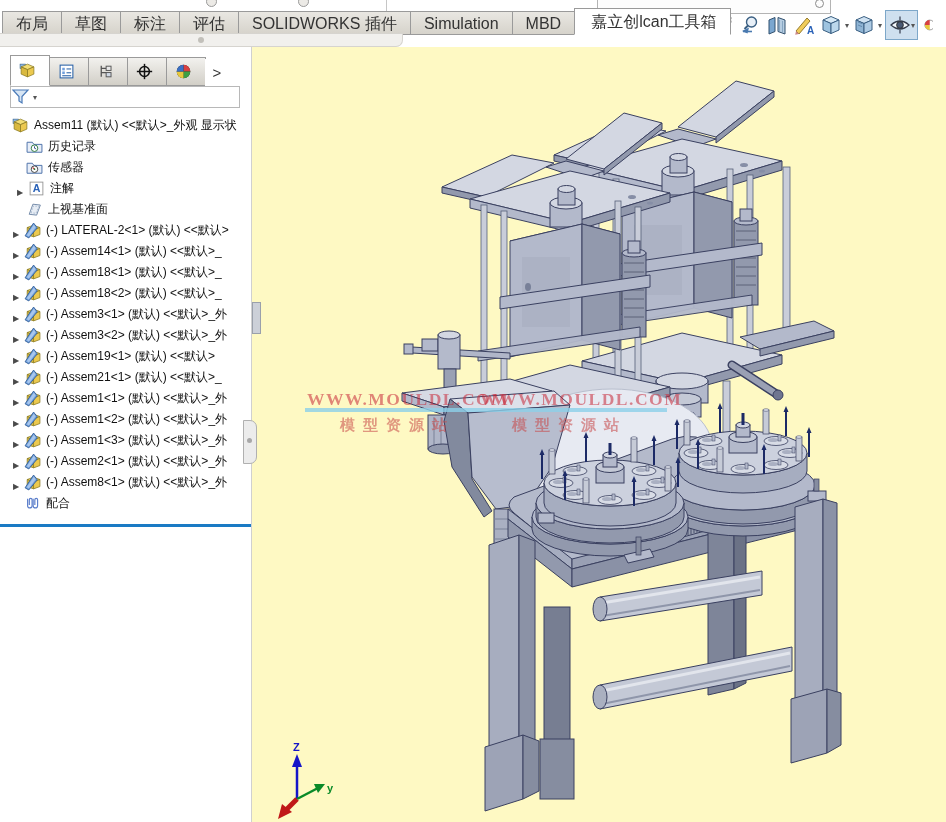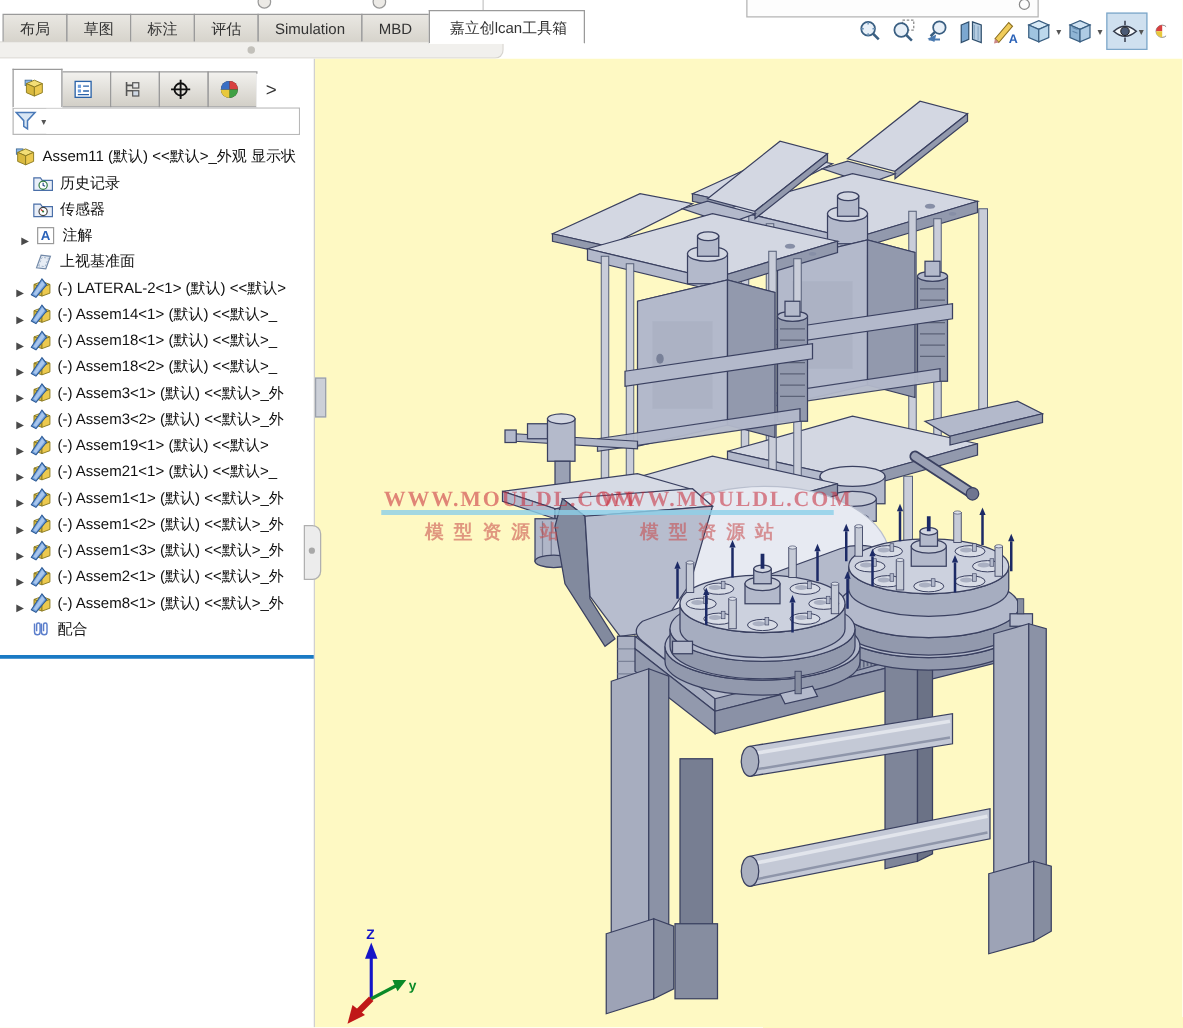--- a/index.html
+++ b/index.html
@@ -5,21 +5,21 @@
   html,body{margin:0;padding:0;background:#fff;}
   .app{position:relative;width:946px;height:822px;overflow:hidden;background:#fff;
        font-family:"Liberation Sans","DejaVu Sans",sans-serif;color:#222;}
   
   .topbar{position:absolute;left:0;top:0;width:946px;height:47px;background:#fff;}
   .pdot{position:absolute;width:9px;height:9px;border-radius:50%;border:1px solid #9a9a9a;background:#eceae6;top:-4px;}
   .vdiv{position:absolute;top:0;width:1px;height:12px;background:#c6c6c6;}
   .searchsliver{position:absolute;left:597px;top:-8px;width:232px;height:20px;border:1px solid #b4b4b4;background:#fdfdfd;}
   .searchsliver .mg{position:absolute;right:6px;top:6px;width:7px;height:7px;border:1.4px solid #8a8a8a;border-radius:50%;}
   .tabs{position:absolute;left:2px;top:8px;display:flex;align-items:flex-end;}
-  .tab{height:19px;line-height:19px;padding:2px 13px 1px 13px;font-size:12px;color:#333;
+  .tab{height:19px;line-height:19px;padding:2px 13px 1px 13px;font-size:16px;color:#333;
        background:linear-gradient(#e9e7e2,#d6d3cb);border:1px solid #9a9a9a;margin-right:-1px;white-space:nowrap;}
   .tab.active{background:#fff;height:22px;line-height:22px;border-bottom:1px solid #fff;position:relative;z-index:2;padding-left:16px;}
   .cmdbar{position:absolute;left:0;top:33px;width:402px;height:12px;background:#f1f0ed;
           border:1px solid #d6d4cf;border-left:none;border-radius:0 0 7px 0;}
   .cmdbar .grip{position:absolute;left:198px;top:3px;width:6px;height:6px;border-radius:50%;background:#c2c0ba;}
   
   .hud{position:absolute;left:684px;top:10px;display:flex;align-items:center;gap:3px;}
   .hicon{width:24px;height:24px;display:flex;align-items:center;justify-content:center;}
   .caret{font-size:8px;color:#555;margin-left:-1px;}
   .hud-press{display:flex;align-items:center;background:#cfe0ef;border:1px solid #7da7c9;padding:0 2px;height:28px;}
@@ -109,20 +109,21 @@
     <div class="vdiv" style="left:386px"></div>
     <div class="searchsliver">
       <span class="mg"></span>
     </div>
 
     <div class="tabs">
       <div class="tab">布局</div>
       <div class="tab">草图</div>
       <div class="tab">标注</div>
       <div class="tab">评估</div>
+      <div class="tab">SOLIDWORKS 插件</div>
       <div class="tab">Simulation</div>
       <div class="tab">MBD</div>
       <div class="tab active">嘉立创lcan工具箱</div>
     </div>
     <div class="cmdbar">
       <div class="grip"></div>
     </div>
   </div>
 
   <div class="hud">

